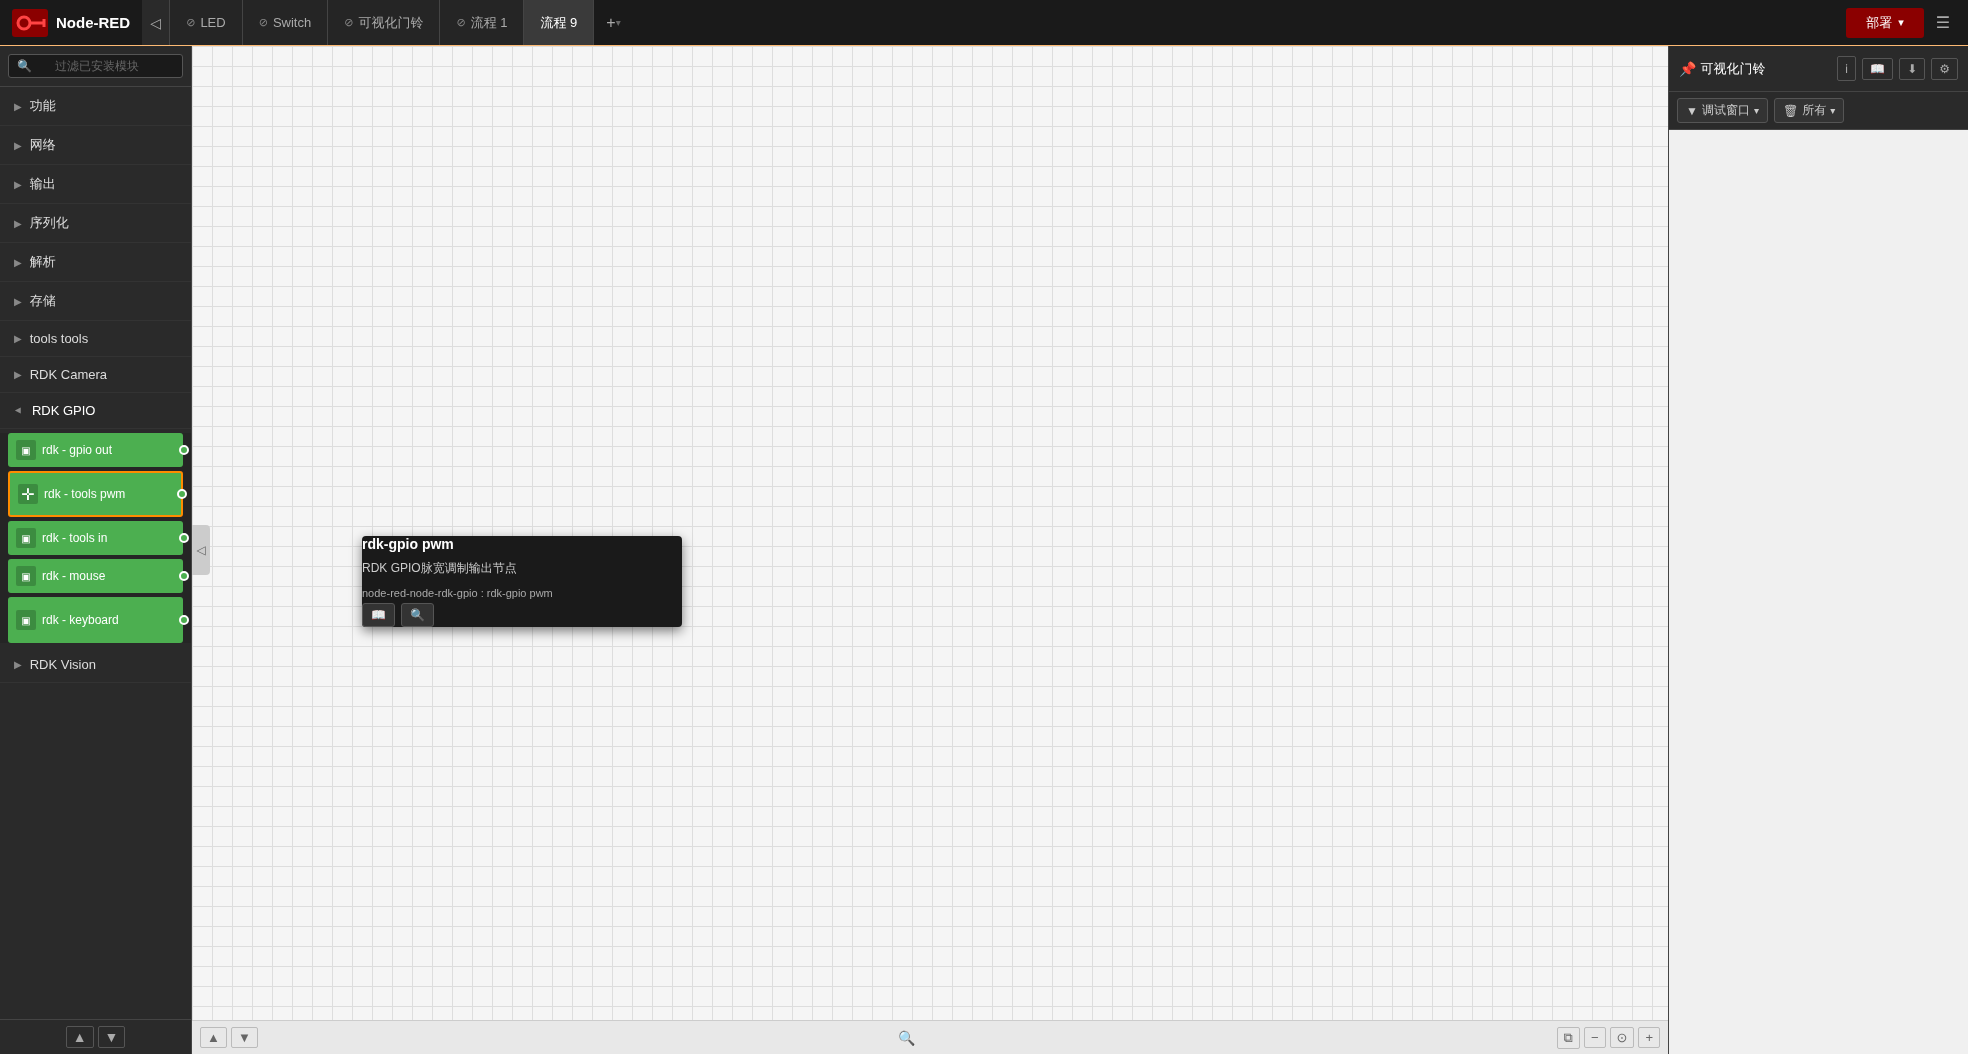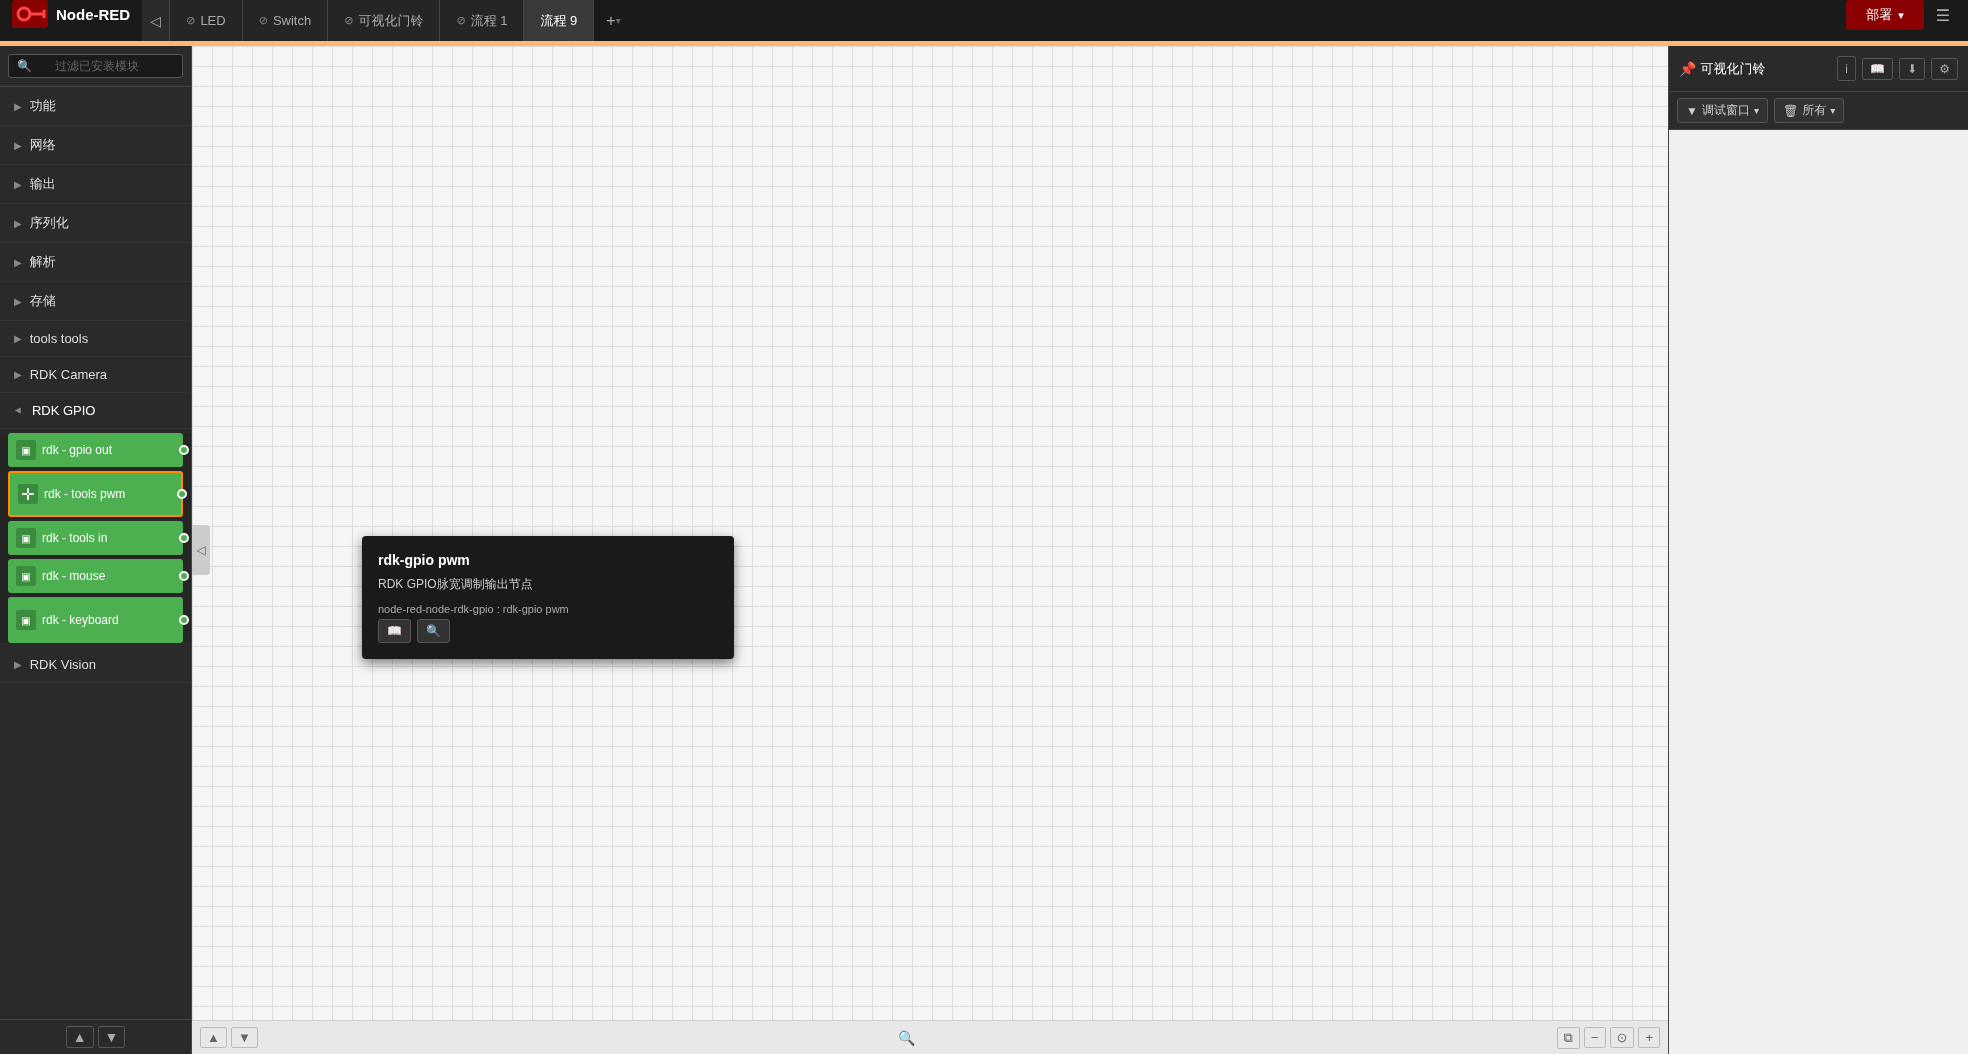--- a/index.html
+++ b/index.html
@@ -1,21 +1,21 @@
 <!DOCTYPE html>
 <html><head>
   <meta charset="utf-8">
   <style>
     * { box-sizing: border-box; margin: 0; padding: 0; }
     body { font-family: 'Arial', sans-serif; background: #1a1a1a; color: #ccc; font-size: 13px; width: 1968px; height: 1054px; overflow: hidden; display: flex; flex-direction: column; }
 
     
     #topbar {
-      display: flex; align-items: flex-start; background: #1a1a1a; height: 46px;
-      border-bottom: 5px solid #fdba74; flex-shrink: 0;
+      display: flex; align-items: center; background: #1a1a1a; height: 46px;
+      border-bottom: 1px solid #fdba74; flex-shrink: 0;
     }
     #logo-area {
       display: flex; align-items: center; gap: 8px; padding: 0 12px;
       color: #fff; font-size: 15px; font-weight: bold;
     }
     #logo-icon {
       width: 36px; height: 28px; display: flex; align-items: center; justify-content: center;
     }
     .logo-svg { width: 36px; height: 28px; }
     #tabs-area {
@@ -139,21 +139,21 @@
       position: absolute; left: 0; top: 50%; transform: translateY(-50%);
       width: 18px; height: 50px; background: #ccc; border-radius: 0 4px 4px 0;
       display: flex; align-items: center; justify-content: center;
       cursor: pointer; color: #666; font-size: 12px; z-index: 10;
     }
 
     
     #tooltip-popup {
       position: absolute; left: 170px; top: 490px;
       background: #1a1a1a; color: #ccc; border-radius: 4px;
-      padding: 16px; width: 372px; z-index: 100; box-shadow: 0 4px 12px rgba(0,0,0,0.5);
+      width: 320px; z-index: 100; box-shadow: 0 4px 12px rgba(0,0,0,0.5);
     }
     #tooltip-title { color: #fff; font-size: 14px; font-weight: bold; margin-bottom: 8px; }
     #tooltip-desc { font-size: 12px; margin-bottom: 10px; color: #ccc; }
     #tooltip-module { font-size: 11px; color: #aaa; margin-bottom: 4px; }
     .tooltip-actions { display: flex; gap: 6px; }
     .tooltip-action-btn {
       background: #333; border: 1px solid #555; color: #ccc;
       padding: 4px 8px; border-radius: 3px; cursor: pointer; font-size: 12px;
     }
 

